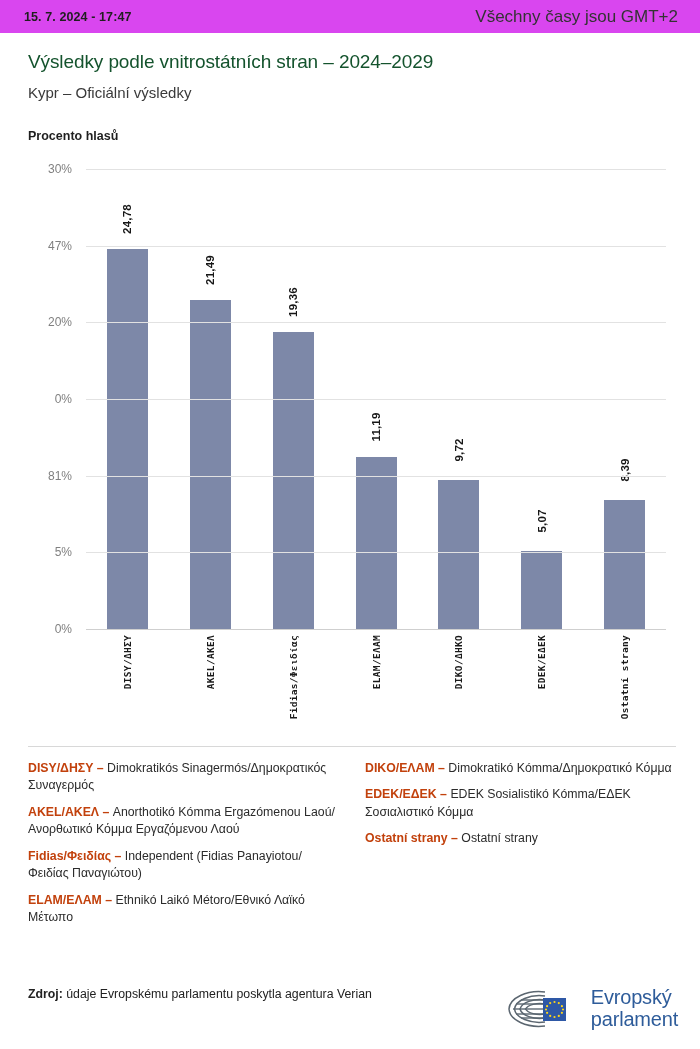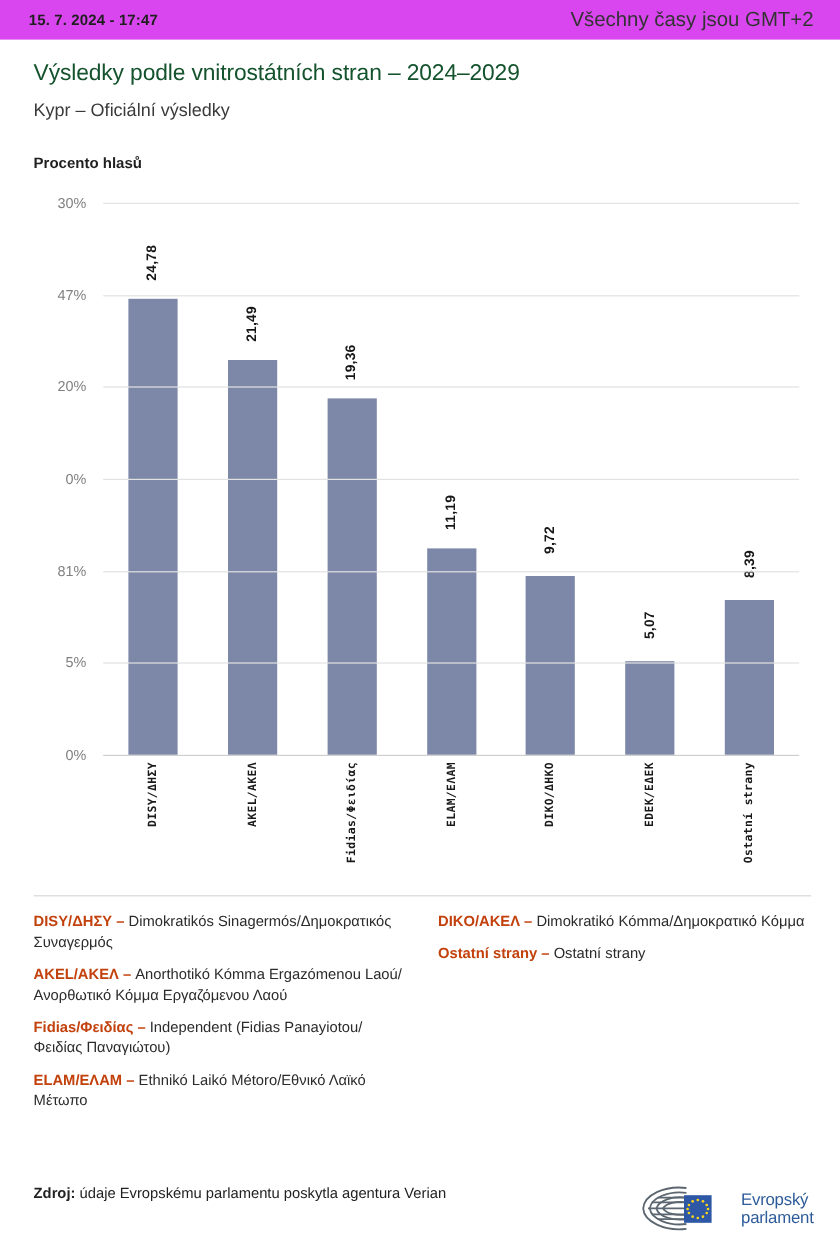--- a/index.html
+++ b/index.html
@@ -146,21 +146,21 @@
     height: 62px;
     padding: 0 22px 0 28px;
     display: flex; align-items: flex-start; justify-content: space-between;
   }
   .source { font-size: 12.3px; color: #222222; }
   .source b { font-weight: bold; }
 
   .ep-logo { display: flex; align-items: center; gap: 8px; }
   .ep-logo-mark { display: block; }
   .ep-logo-text {
-    font-size: 14px; line-height: 1.08; color: #2e5c9a;
+    font-size: 20px; line-height: 1.08; color: #2e5c9a;
     font-weight: normal; letter-spacing: -.2px;
   }
   .ep-logo-text span { display: block; }
 </style>
 </head>
 <body>
 
 <div class="topbar">
   <div class="topbar-date">15. 7. 2024 - 17:47</div>
   <div class="topbar-tz">Všechny časy jsou GMT+2</div>
@@ -251,21 +251,22 @@
 <div class="legend">
   <div class="legend-rule"></div>
   <div class="legend-cols">
     <div class="legend-col">
         <div class="legend-item"><b>DISY/ΔΗΣΥ –</b><span> Dimokratikós Sinagermós/Δημοκρατικός Συναγερμός</span></div>
         <div class="legend-item"><b>AKEL/ΑΚΕΛ –</b><span> Anorthotikó Kómma Ergazómenou Laoú/Ανορθωτικό Κόμμα Εργαζόμενου Λαού</span></div>
         <div class="legend-item"><b>Fidias/Φειδίας –</b><span> Independent (Fidias Panayiotou/Φειδίας Παναγιώτου)</span></div>
         <div class="legend-item"><b>ELAM/ΕΛΑΜ –</b><span> Ethnikó Laikó Métoro/Εθνικό Λαϊκό Μέτωπο</span></div>
       </div>
     <div class="legend-col">
-        <div class="legend-item"><b>DIKO/ΑΚΕΛ –</b><span> Dimokratikó Kómma/Δημοκρατικό Κόμμα</span></div>
+        <div class="legend-item"><b>DIKO/ΕΛΑΜ –</b><span> Dimokratikó Kómma/Δημοκρατικό Κόμμα</span></div>
+        <div class="legend-item"><b>EDEK/ΕΔΕΚ –</b><span> EDEK Sosialistikó Kómma/ΕΔΕΚ Σοσιαλιστικό Κόμμα</span></div>
         <div class="legend-item"><b>Ostatní strany –</b><span> Ostatní strany</span></div>
       </div>
   </div>
 </div>
 
 <div class="footer">
   <div class="source">
     <b>Zdroj:</b>
     <span>údaje Evropskému parlamentu poskytla agentura Verian</span>
   </div>

